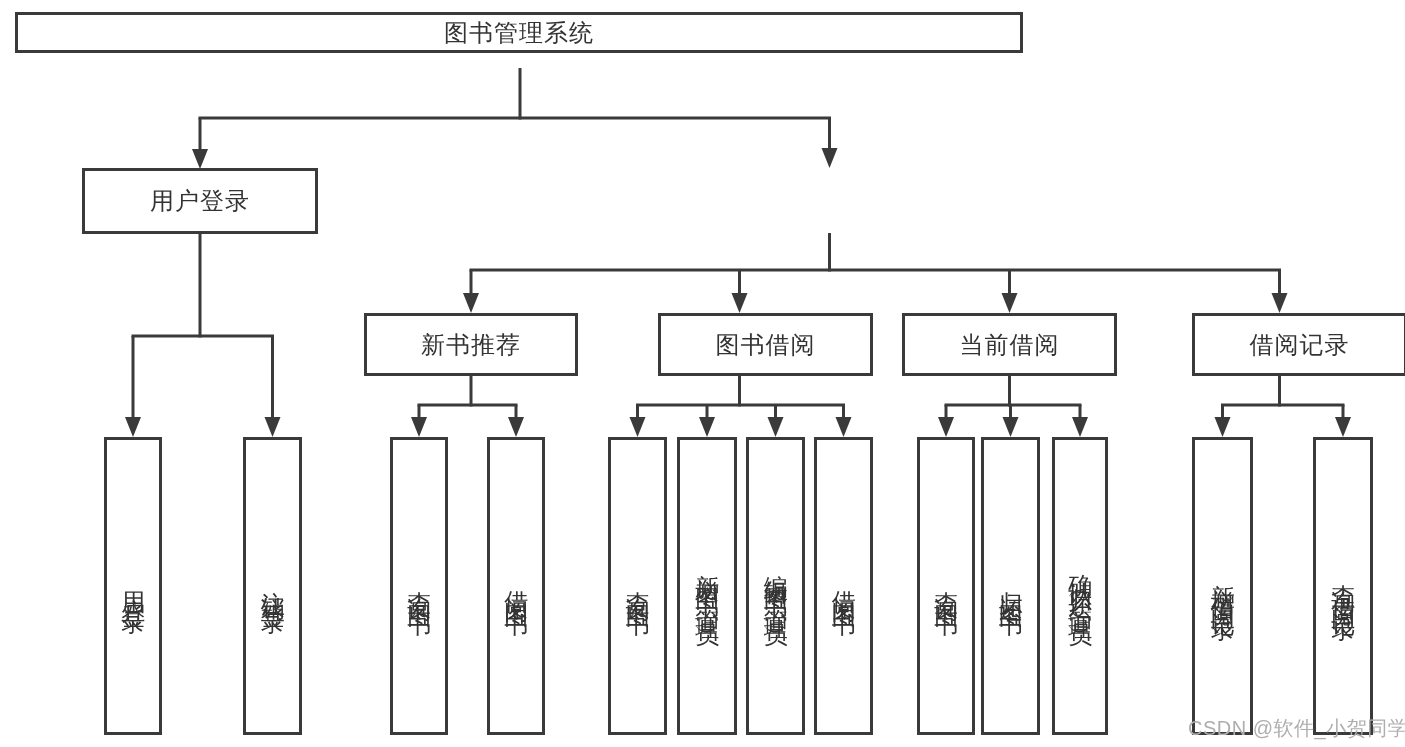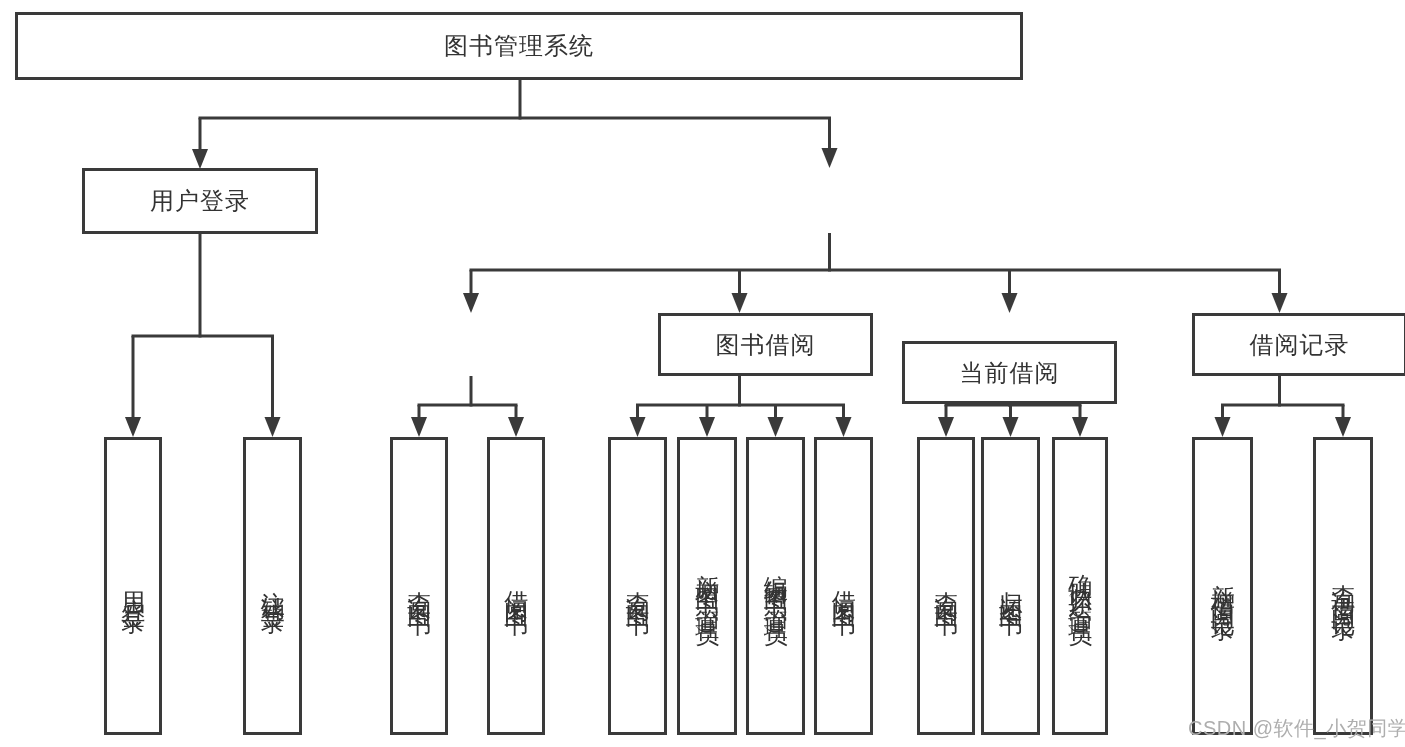--- a/index.html
+++ b/index.html
@@ -98,32 +98,35 @@
     <g>
       <path class="cline" d="M1279.5 376 V406.5"></path>
       <path class="cline" d="M1221 405 H1344.5"></path>
       <path class="cline" d="M1222.5 405 V419"></path>
       <path class="cline" d="M1343 405 V419"></path>
       <path class="carrow" d="M1214.5 417 H1230.5 L1222.5 437 Z"></path>
       <path class="carrow" d="M1335 417 H1351 L1343 437 Z"></path>
     </g>
   </svg>
 
-  <div class="node hbox" style="left:15px; top:12px; width:1008px; height:68px;">
+  <div class="node hbox" style="left:15px; top:12px; width:1008px; height:41px;">
     <span>图书管理系统</span>
   </div>
 
   <div class="node hbox" style="left:82px; top:168px; width:236px; height:66px;">
     <span>用户登录</span>
   </div>
 
+  <div class="node hbox" style="left:364px; top:313px; width:214px; height:63px;">
+    <span>新书推荐</span>
+  </div>
   <div class="node hbox" style="left:632px; top:313px; width:215px; height:63px;margin-left:26px;">
     <span>图书借阅</span>
   </div>
-  <div class="node hbox" style="left:902px; top:313px; width:215px; height:63px;margin-top:28px;">
+  <div class="node hbox" style="left:902px; top:313px; width:215px; height:63px;">
     <span>当前借阅</span>
   </div>
   <div class="node hbox" style="left:1172px; top:313px; width:215px; height:63px;margin-left:20px;">
     <span>借阅记录</span>
   </div>
 
   <div class="node leaf" style="left:104px; top:437px; width:58px; height:298px;">
     <span class="vtext">用户登录</span>
   </div>
   <div class="node leaf" style="left:243px; top:437px; width:59px; height:298px;">

